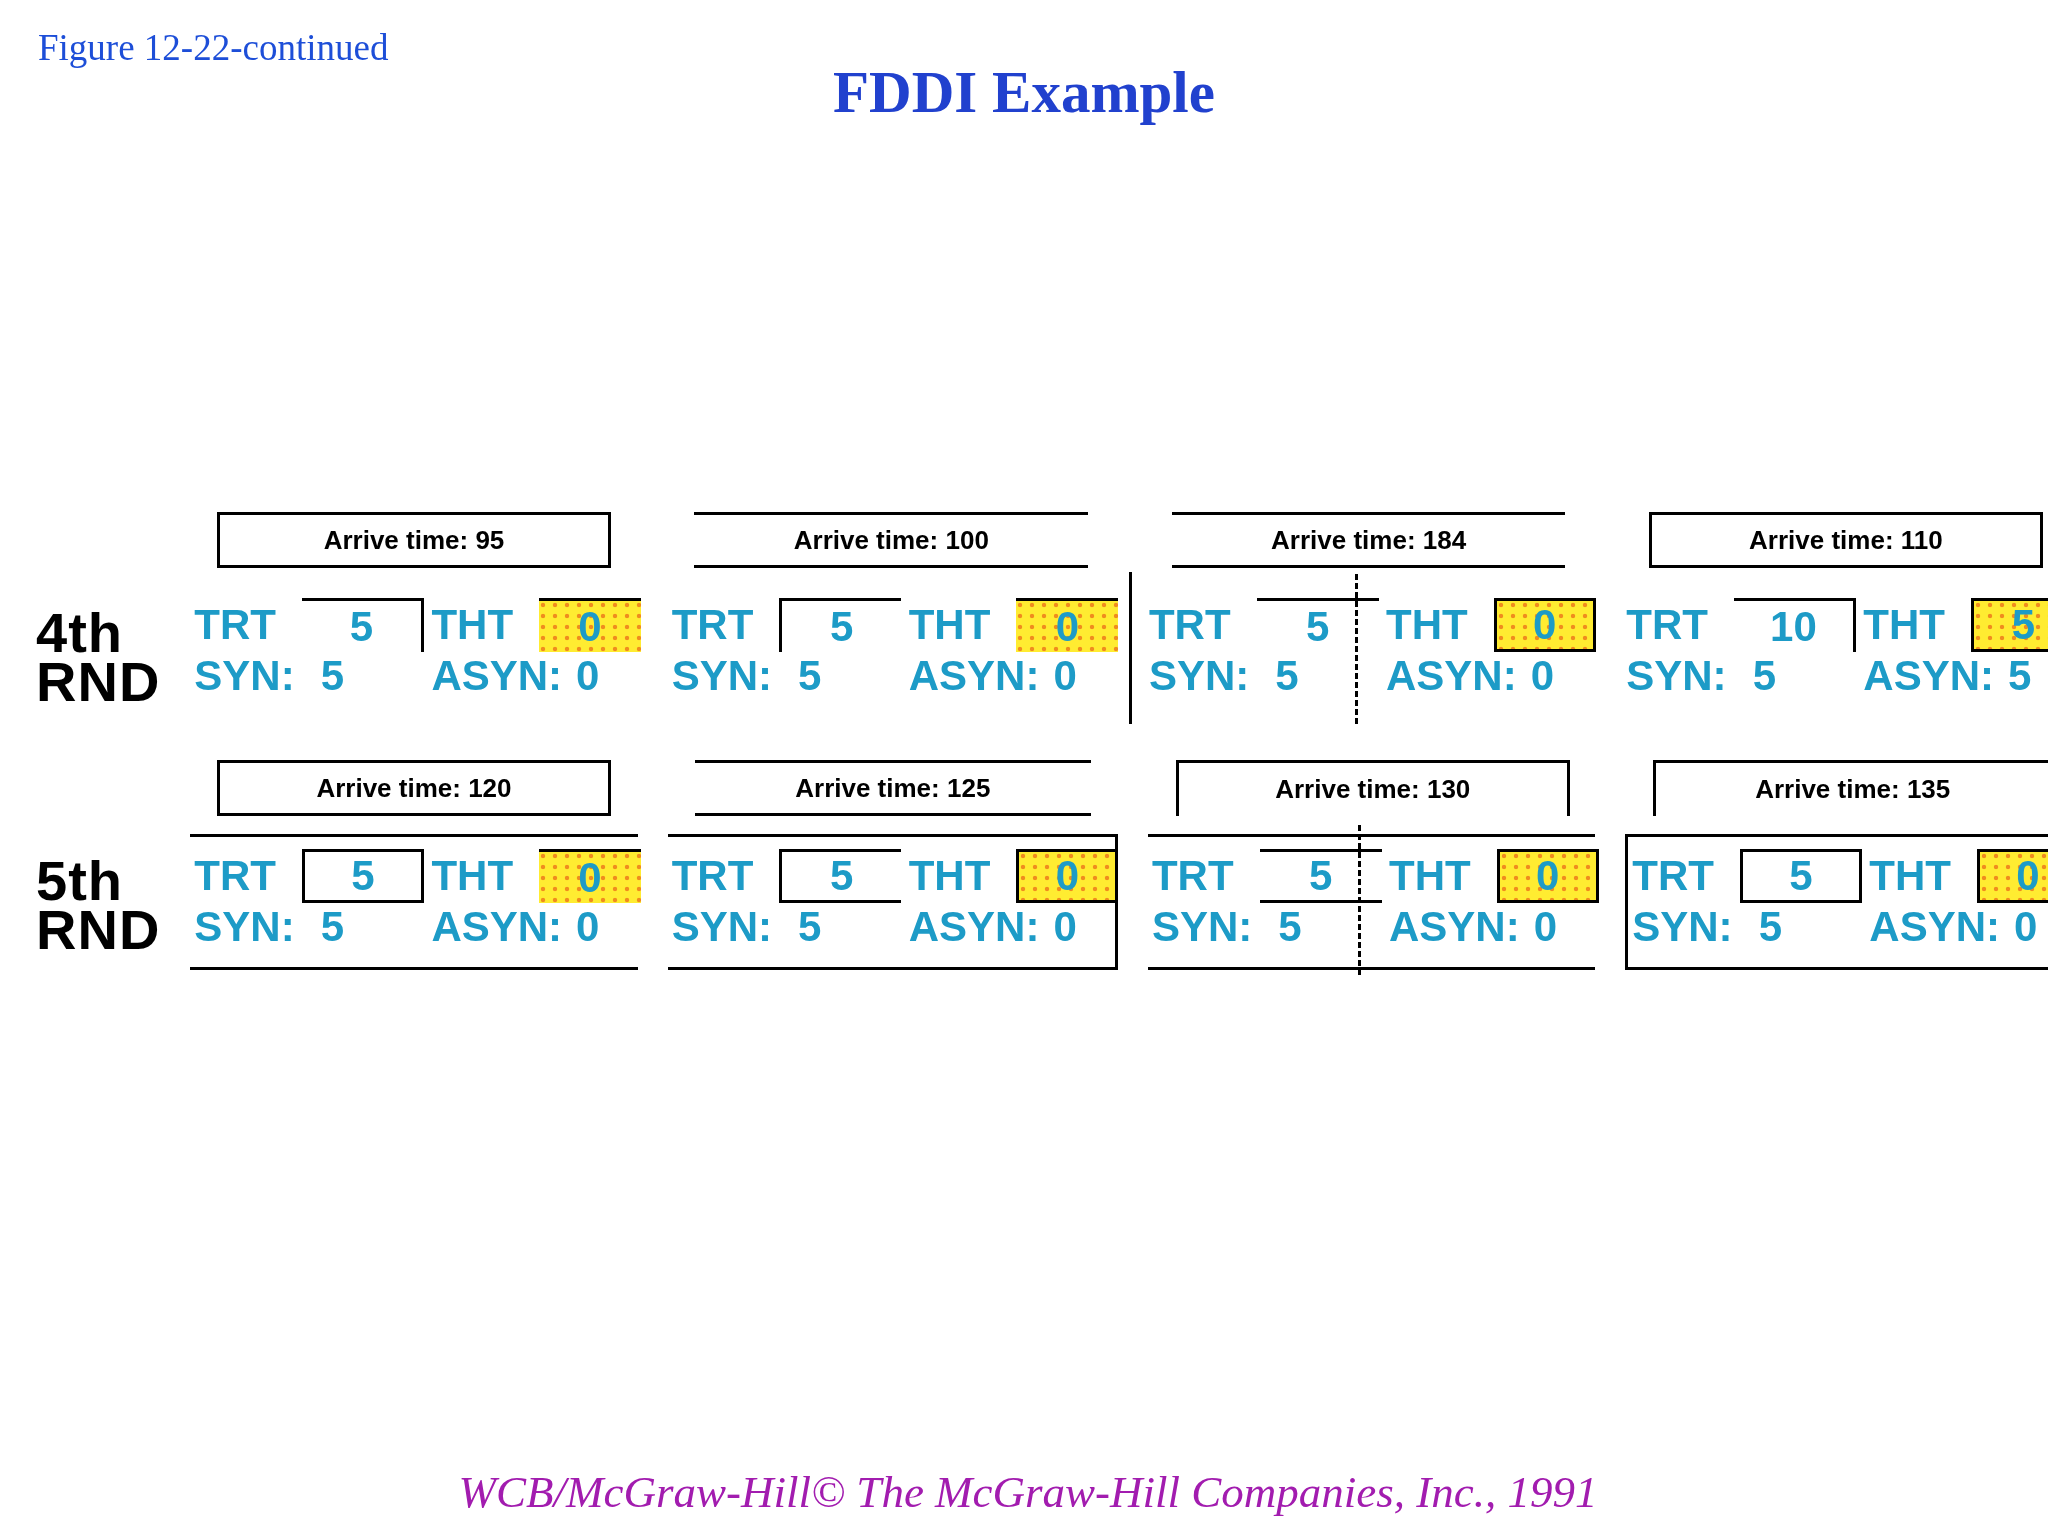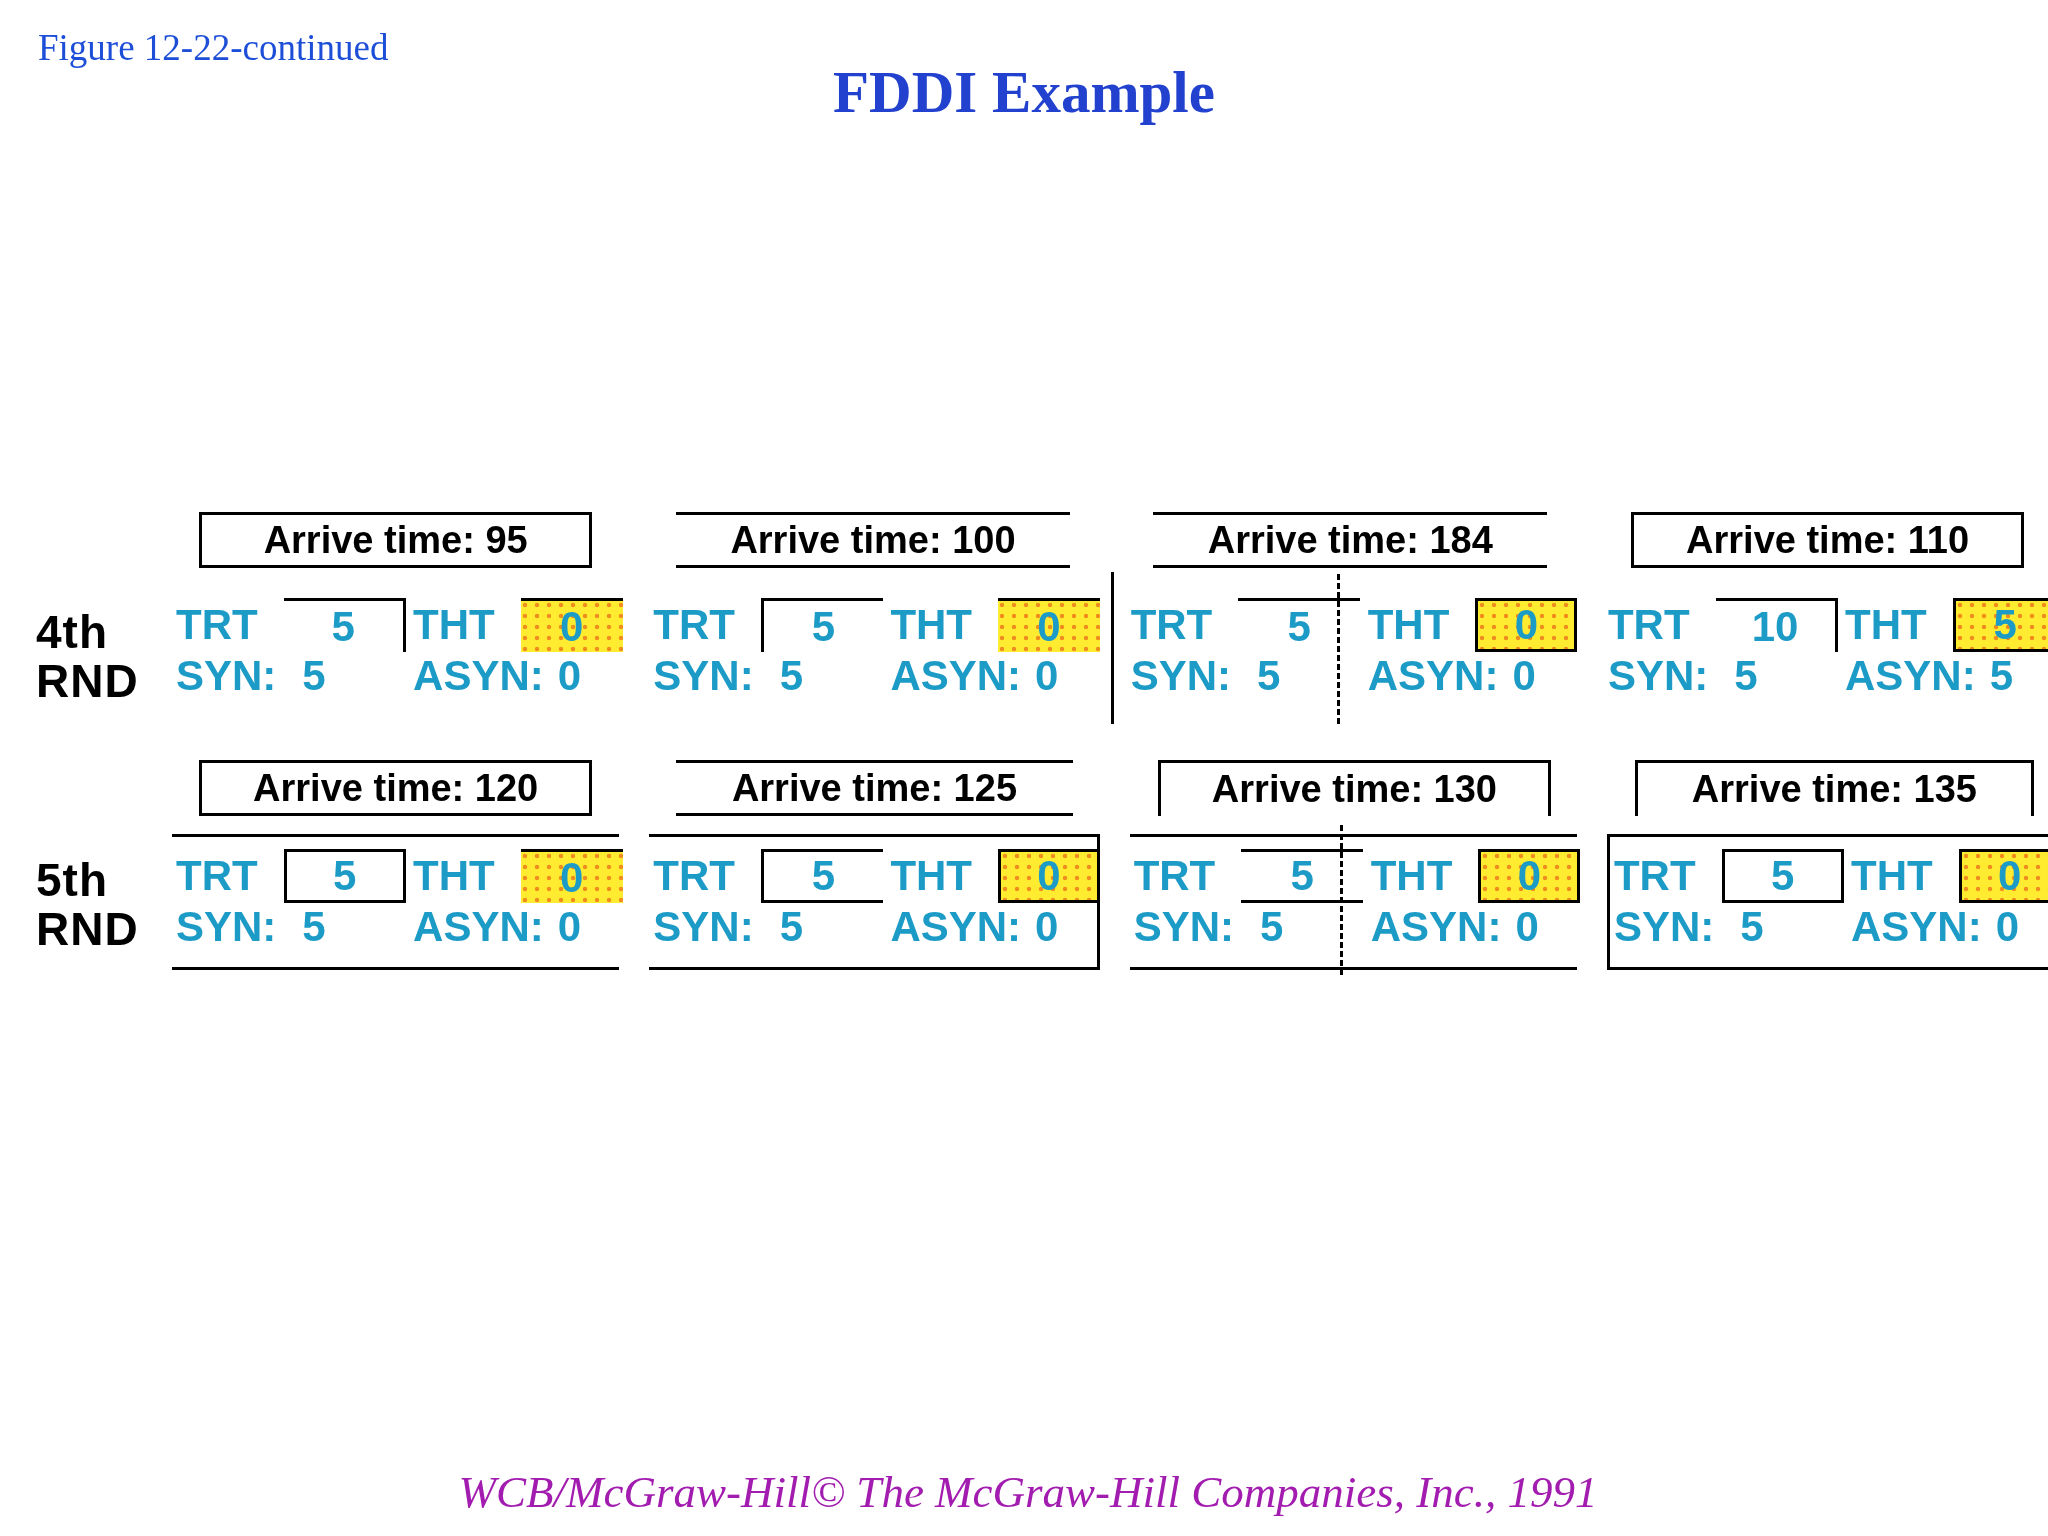--- a/index.html
+++ b/index.html
@@ -14,26 +14,26 @@
   }
   .slide-title{
     position:absolute;top:18px;left:0;width:100%;text-align:center;
     font-family:"Liberation Serif",serif;font-weight:bold;font-size:59px;color:var(--blue);
   }
   .rounds{position:absolute;top:512px;left:36px;right:34px;}
   .round-row{display:flex;gap:30px;align-items:flex-start;}
   .round-row.first{margin-bottom:44px;}
   .round-label{
     flex:0 0 106px;padding-top:96px;color:#000;font-weight:bold;
-    font-size:46px;line-height:49px;letter-spacing:1px;
+    font-size:56px;line-height:49px;letter-spacing:1px;
   }
   .station{flex:1 1 0;position:relative;}
   .hdr{
     height:56px;width:88%;margin:0 auto 18px auto;display:flex;align-items:center;justify-content:center;
-    font-weight:bold;font-size:38px;color:#000;box-sizing:border-box;white-space:nowrap;
+    font-weight:bold;font-size:26px;color:#000;box-sizing:border-box;white-space:nowrap;
   }
   .hdr-full{border:3px solid var(--ink);}
   .hdr-tb{border-top:3px solid var(--ink);border-bottom:3px solid var(--ink);}
   .hdr-ltr{border:3px solid var(--ink);border-bottom:none;margin-left:28px;}
   .vals{
     position:relative;display:grid;grid-template-columns:53% 47%;
     padding:12px 0 16px 0;color:var(--cyan);font-weight:bold;font-size:42px;box-sizing:border-box;
   }
   .cell{display:flex;align-items:center;gap:26px;padding-left:4px;}
   .cell-asyn{gap:14px;}

